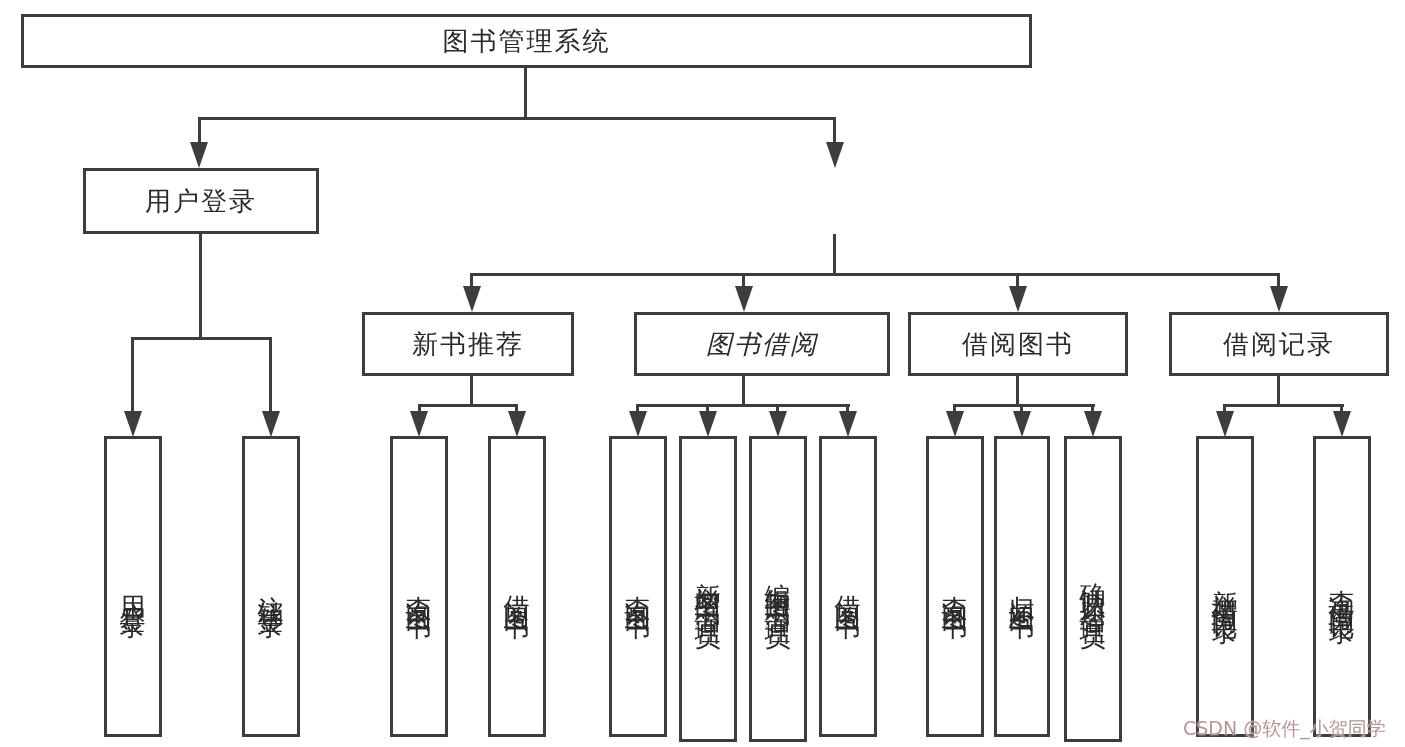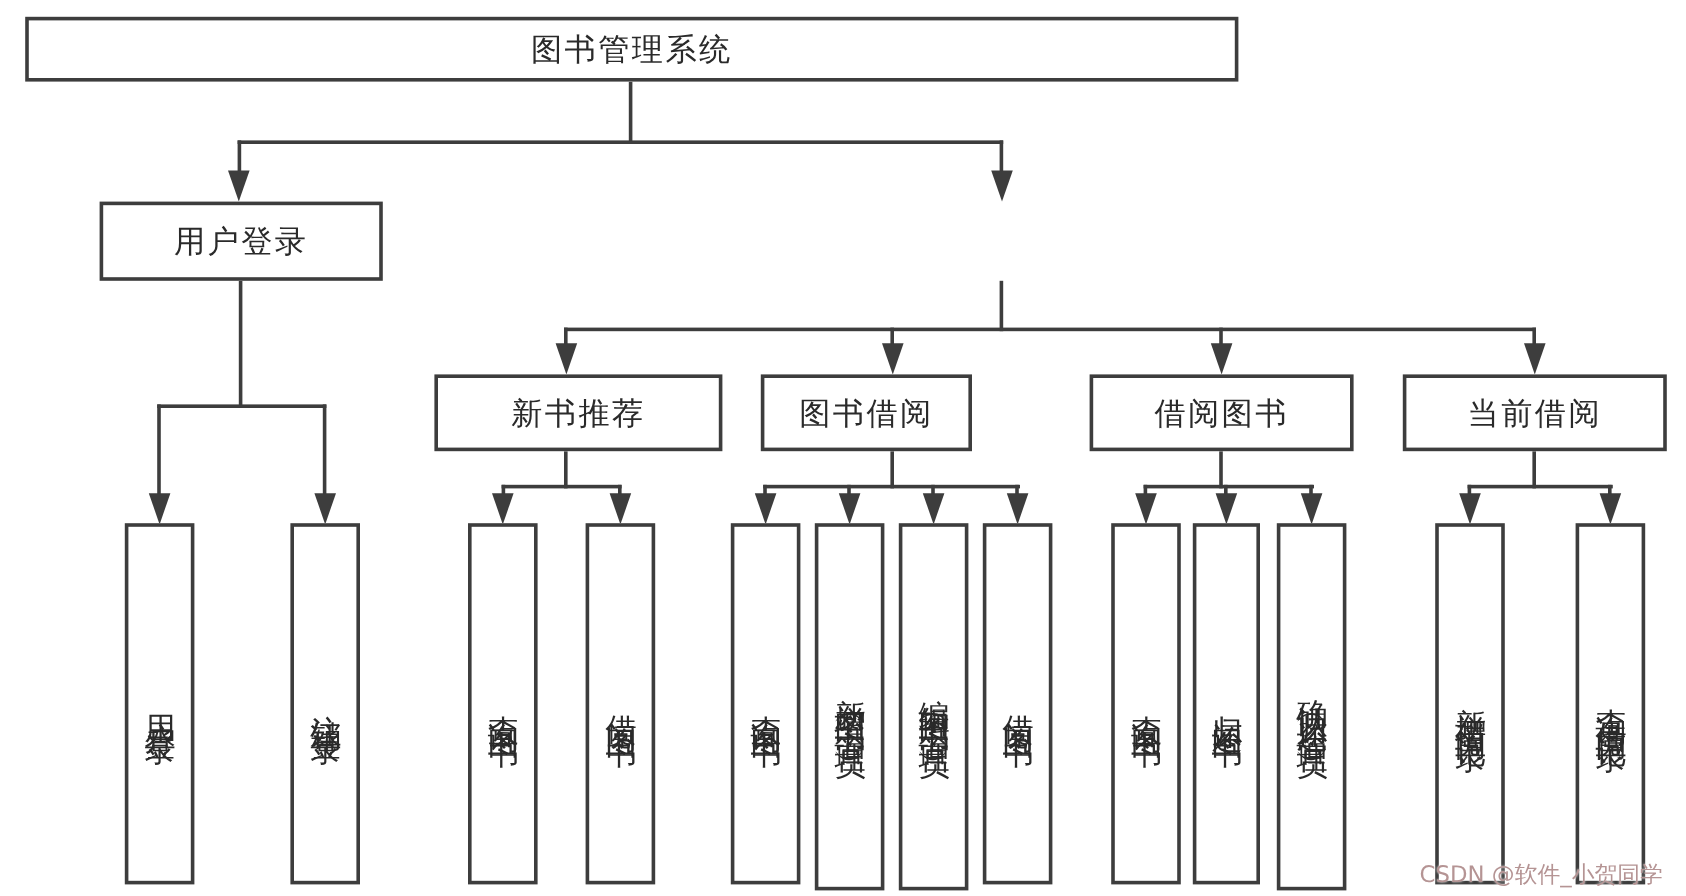--- a/index.html
+++ b/index.html
@@ -122,31 +122,31 @@
   <div class="arrow" style="left:1333px;top:411px;"></div>
 
   <div class="node" style="left:21px;top:14px;width:1011px;height:54px;">
     <span>图书管理系统</span>
   </div>
 
   <div class="node" style="left:83px;top:168px;width:236px;height:66px;">
     <span>用户登录</span>
   </div>
 
-  <div class="node" style="left:362px;top:312px;width:240px;height:64px;">
+  <div class="node" style="left:362px;top:312px;width:212px;height:64px;">
     <span>新书推荐</span>
   </div>
-  <div class="node" style="left:634px;top:312px;width:176px;height:64px;">
+  <div class="node" style="left:634px;top:312px;width:256px;height:64px;font-style:italic;">
     <span>图书借阅</span>
   </div>
   <div class="node" style="left:908px;top:312px;width:220px;height:64px;">
     <span>借阅图书</span>
   </div>
   <div class="node" style="left:1169px;top:312px;width:220px;height:64px;">
-    <span>当前借阅</span>
+    <span>借阅记录</span>
   </div>
 
   <div class="node leaf" style="left:104px;top:436px;width:58px;height:301px;">
     <span class="vtext">用户登录</span>
   </div>
   <div class="node leaf" style="left:242px;top:436px;width:58px;height:301px;">
     <span class="vtext">注销登录</span>
   </div>
 
   <div class="node leaf" style="left:390px;top:436px;width:58px;height:301px;">

